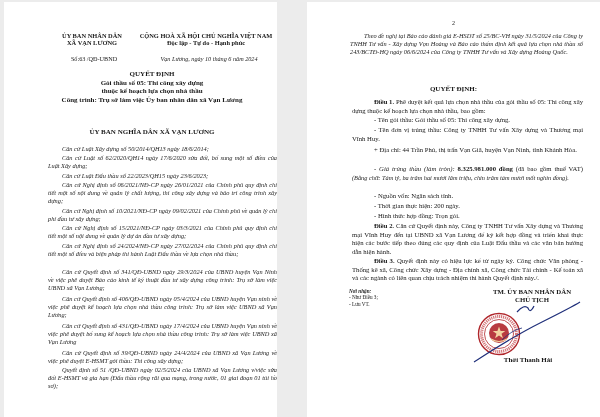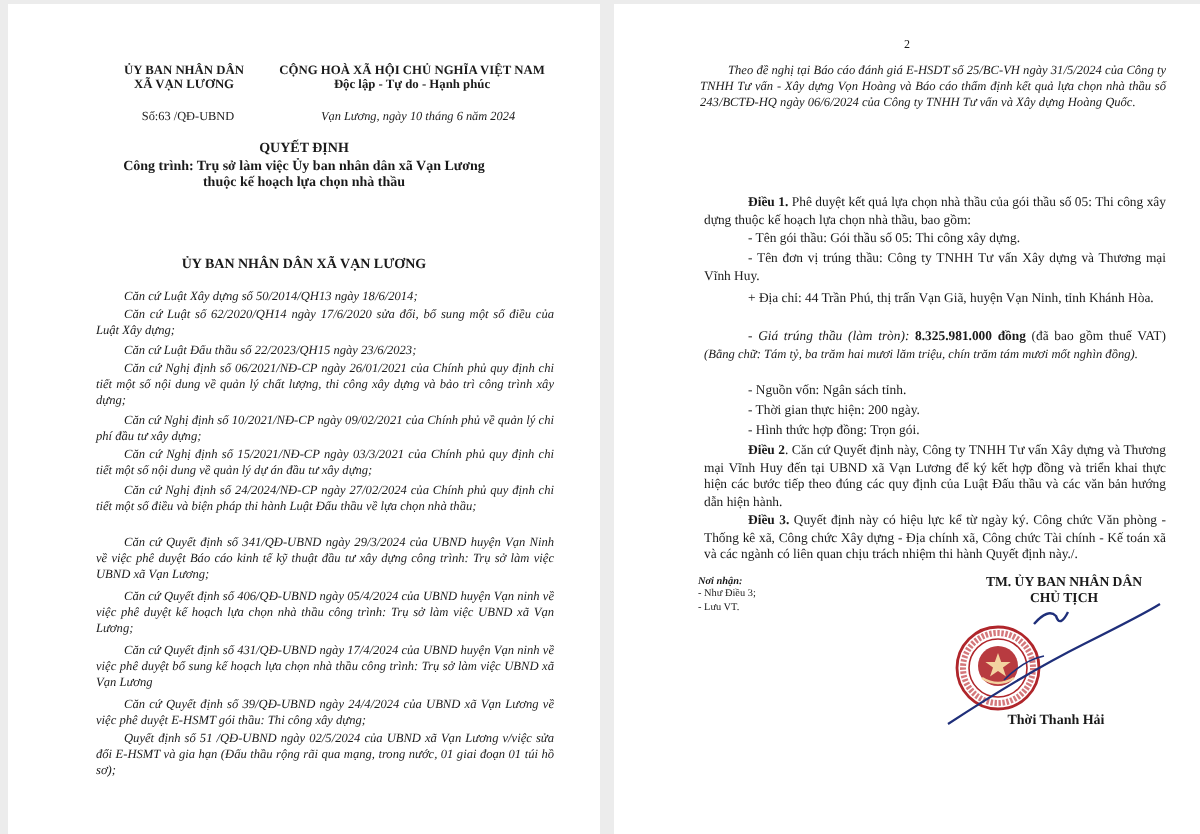--- a/index.html
+++ b/index.html
@@ -7,21 +7,21 @@
     width:600px; height:417px; overflow:hidden;
     background:#ececec;
     font-family:"Liberation Serif","DejaVu Serif",serif;
     color:#1a1a1a;
     position:relative;
   }
   .page {
     position:absolute; top:2px; background:#ffffff;
     height:415px; overflow:hidden;
   }
-  #page1 { left:4px; width:296px; }
+  #page1 { left:4px; width:273px; }
   #page2 { left:307px; width:293px; }
   .abs { position:absolute; white-space:nowrap; }
   .b { font-weight:bold; }
   .i { font-style:italic; }
   .c { text-align:center; }
   .f6 { font-size:6.4px; line-height:7.4px; }
   .para {
     position:absolute; left:44px; width:229px;
     font-size:6.3px; line-height:8.2px; font-style:italic;
     text-align:justify; text-indent:14px; white-space:normal;
@@ -47,45 +47,47 @@
   <div class="abs c" style="left:55px; top:53px; width:70px; font-size:6.2px;">Số:63   /QĐ-UBND</div>
 
   <div class="abs b c f6" style="left:127px; top:30px; width:150px;">
     <div>CỘNG HOÀ XÃ HỘI CHỦ NGHĨA VIỆT NAM</div>
     <div>Độc lập - Tự do - Hạnh phúc</div>
   </div>
   <div class="abs c i" style="left:145px; top:53px; width:120px; font-size:6.2px;">Vạn Lương, ngày 10  tháng  6 năm 2024</div>
 
   <div class="abs c b" style="left:0; top:68px; width:296px; font-size:7px; line-height:8.6px;">
     <div>QUYẾT ĐỊNH</div>
+    <div>Gói thầu số 05: Thi công xây dựng</div>
+    <div>thuộc kế hoạch lựa chọn nhà thầu</div>
     <div>Công trình: Trụ sở làm việc Ủy ban nhân dân xã Vạn Lương</div>
-    <div>thuộc kế hoạch lựa chọn nhà thầu</div>
   </div>
 
-  <div class="abs c b" style="left:0; top:126px; width:296px; font-size:7px;">ỦY BAN NHÂN DÂN XÃ VẠN LƯƠNG</div>
+  <div class="abs c b" style="left:0; top:126px; width:296px; font-size:7px;">ỦY BAN NGHĨA DÂN XÃ VẠN LƯƠNG</div>
 
   <div class="para" style="top:143px;">Căn cứ Luật Xây dựng số 50/2014/QH13 ngày 18/6/2014;</div>
   <div class="para" style="top:152px;">Căn cứ Luật số 62/2020/QH14 ngày 17/6/2020 sửa đổi, bổ sung một số điều của Luật Xây dựng;</div>
   <div class="para" style="top:170px;">Căn cứ Luật Đấu thầu số 22/2023/QH15 ngày 23/6/2023;</div>
   <div class="para" style="top:179px;">Căn cứ Nghị định số 06/2021/NĐ-CP ngày 26/01/2021 của Chính phủ quy định chi tiết một số nội dung về quản lý chất lượng, thi công xây dựng và bảo trì công trình xây dựng;</div>
   <div class="para" style="top:205px;">Căn cứ Nghị định số 10/2021/NĐ-CP ngày 09/02/2021 của Chính phủ về quản lý chi phí đầu tư xây dựng;</div>
   <div class="para" style="top:222px;">Căn cứ  Nghị định số 15/2021/NĐ-CP ngày 03/3/2021 của Chính phủ quy định chi tiết một số nội dung về quản lý dự án đầu tư xây dựng;</div>
   <div class="para" style="top:240px;">Căn cứ Nghị định số 24/2024/NĐ-CP ngày 27/02/2024 của Chính phủ quy định chi tiết một số điều và biện pháp thi hành Luật Đấu thầu về lựa chọn nhà thầu;</div>
   <div class="para" style="top:266px;">Căn cứ Quyết định số 341/QĐ-UBND ngày 29/3/2024 của UBND huyện Vạn Ninh về việc phê duyệt Báo cáo kinh tế kỹ thuật đầu tư xây dựng công trình: Trụ sở làm việc UBND xã Vạn Lương;</div>
   <div class="para" style="top:293px;">Căn cứ Quyết định số 406/QĐ-UBND ngày 05/4/2024 của UBND huyện Vạn ninh về việc phê duyệt kế hoạch lựa chọn nhà thầu công trình: Trụ sở làm việc UBND xã Vạn Lương;</div>
   <div class="para" style="top:320px;">Căn cứ Quyết định số 431/QĐ-UBND ngày 17/4/2024 của UBND huyện Vạn ninh về việc phê duyệt bổ sung kế hoạch lựa chọn nhà thầu công trình: Trụ sở làm việc UBND xã Vạn Lương</div>
   <div class="para" style="top:347px;">Căn cứ Quyết định số 39/QĐ-UBND ngày 24/4/2024 của UBND xã Vạn Lương về việc phê duyệt E-HSMT gói thầu: Thi công xây dựng;</div>
   <div class="para" style="top:364px;">Quyết định số 51 /QĐ-UBND ngày 02/5/2024 của UBND xã Vạn Lương v/việc sửa đổi E-HSMT và gia hạn (Đấu thầu rộng rãi qua mạng, trong nước, 01 giai đoạn 01 túi hồ sơ);</div>
 </div>
 
 <div id="page2" class="page">
   <div class="abs c" style="left:0; top:18px; width:293px; font-size:6px;">2</div>
 
   <div class="para" style="left:43px; width:233px; top:30px; font-size:6.3px; line-height:8.2px;">Theo đề nghị tại Báo cáo đánh giá E-HSDT số 25/BC-VH ngày 31/5/2024 của Công ty TNHH Tư vấn - Xây dựng Vọn Hoàng và Báo cáo thẩm định kết quả lựa chọn nhà thầu số 243/BCTĐ-HQ ngày 06/6/2024 của Công ty TNHH Tư vấn và Xây dựng Hoàng Quốc.</div>
 
+  <div class="abs c b" style="left:0; top:83px; width:293px; font-size:7px;">QUYẾT ĐỊNH:</div>
 
   <div class="para2" style="top:96px;"><b>Điều 1.</b><span> Phê duyệt kết quả lựa chọn nhà thầu của gói thầu số 05: Thi công xây dựng thuộc kế hoạch lựa chọn nhà thầu, bao gồm:</span></div>
   <div class="para2" style="top:114px;">- Tên gói thầu: Gói thầu số 05: Thi công xây dựng.</div>
   <div class="para2" style="top:124px;">- Tên đơn vị trúng thầu: Công ty TNHH Tư vấn Xây dựng và Thương mại Vĩnh Huy.</div>
   <div class="para2" style="top:144px;">+ Địa chỉ: 44 Trần Phú, thị trấn Vạn Giã, huyện Vạn Ninh, tỉnh Khánh Hòa.</div>
   <div class="para2" style="top:163px;"><i>- Giá trúng thầu (làm tròn): </i><b>8.325.981.000 đồng</b><span> (đã bao gồm thuế VAT)</span> <i style="font-size:6.3px;">(Bằng chữ: Tám tỷ, ba trăm hai mươi lăm triệu, chín trăm tám mươi mốt nghìn đồng).</i></div>
   <div class="para2" style="top:190px;">- Nguồn vốn: Ngân sách tỉnh.</div>
   <div class="para2" style="top:200px;">- Thời gian thực hiện: 200 ngày.</div>
   <div class="para2" style="top:210px;">- Hình thức hợp đồng: Trọn gói.</div>
 

